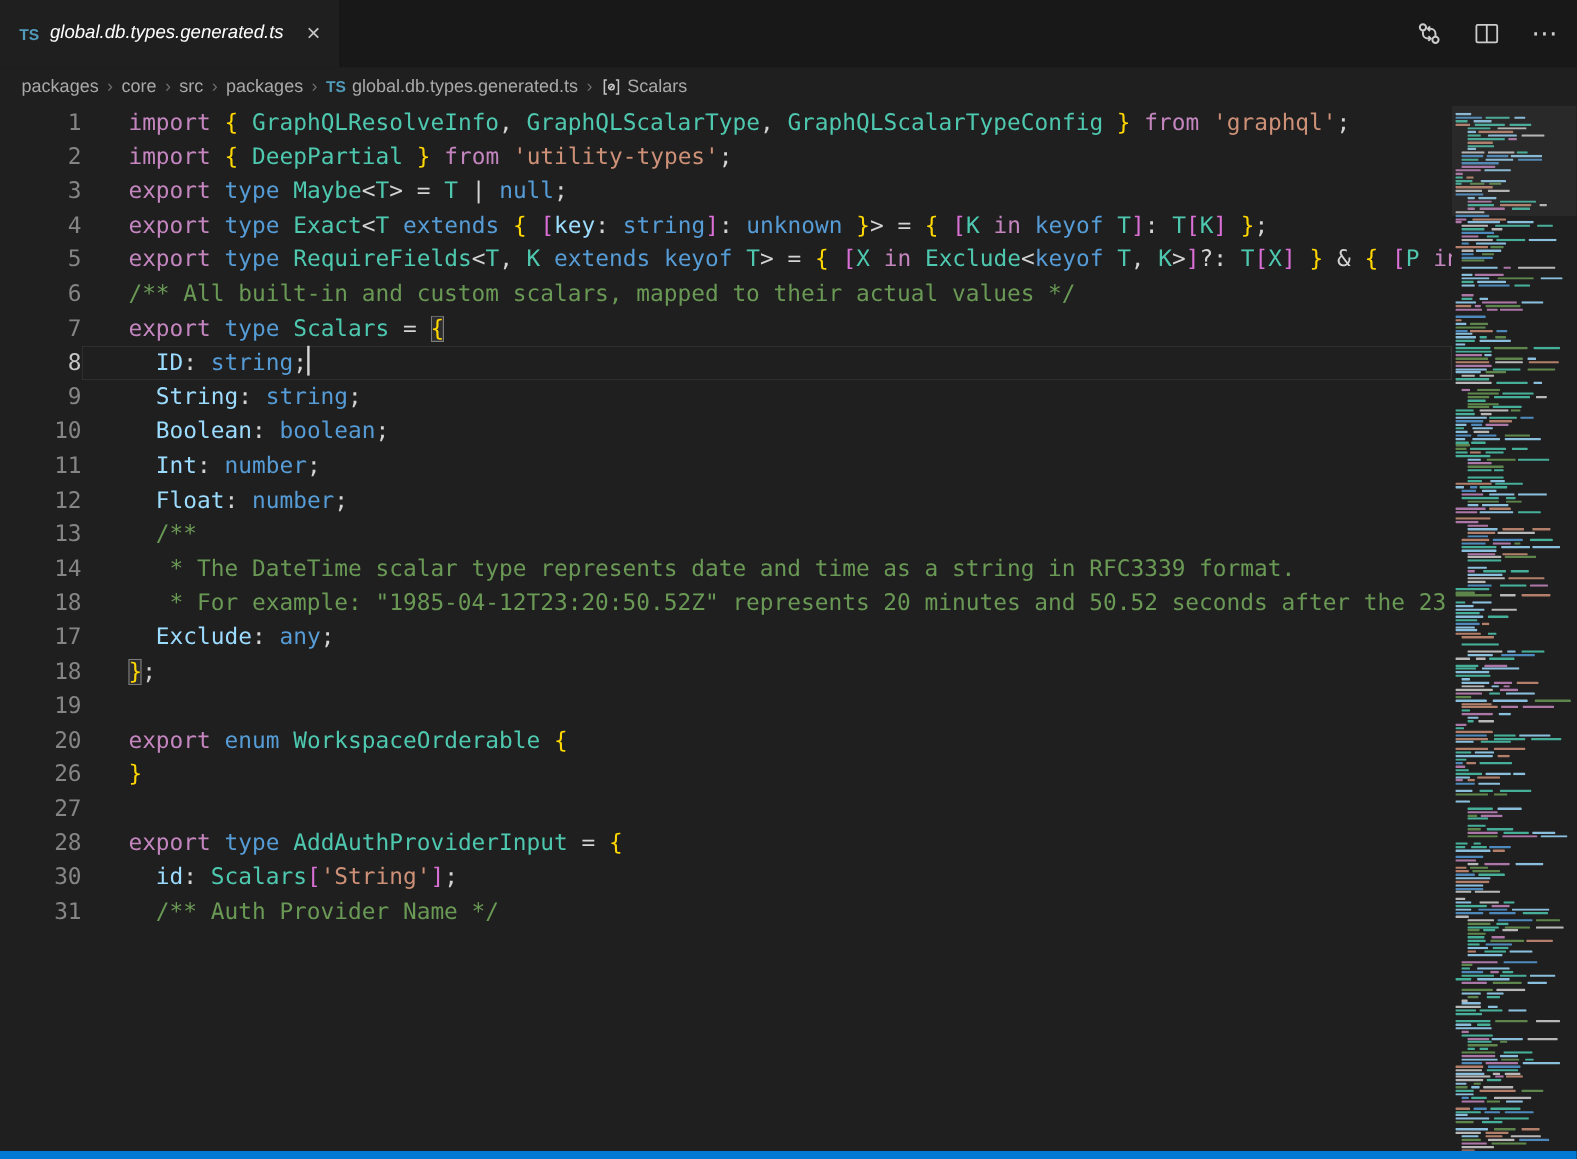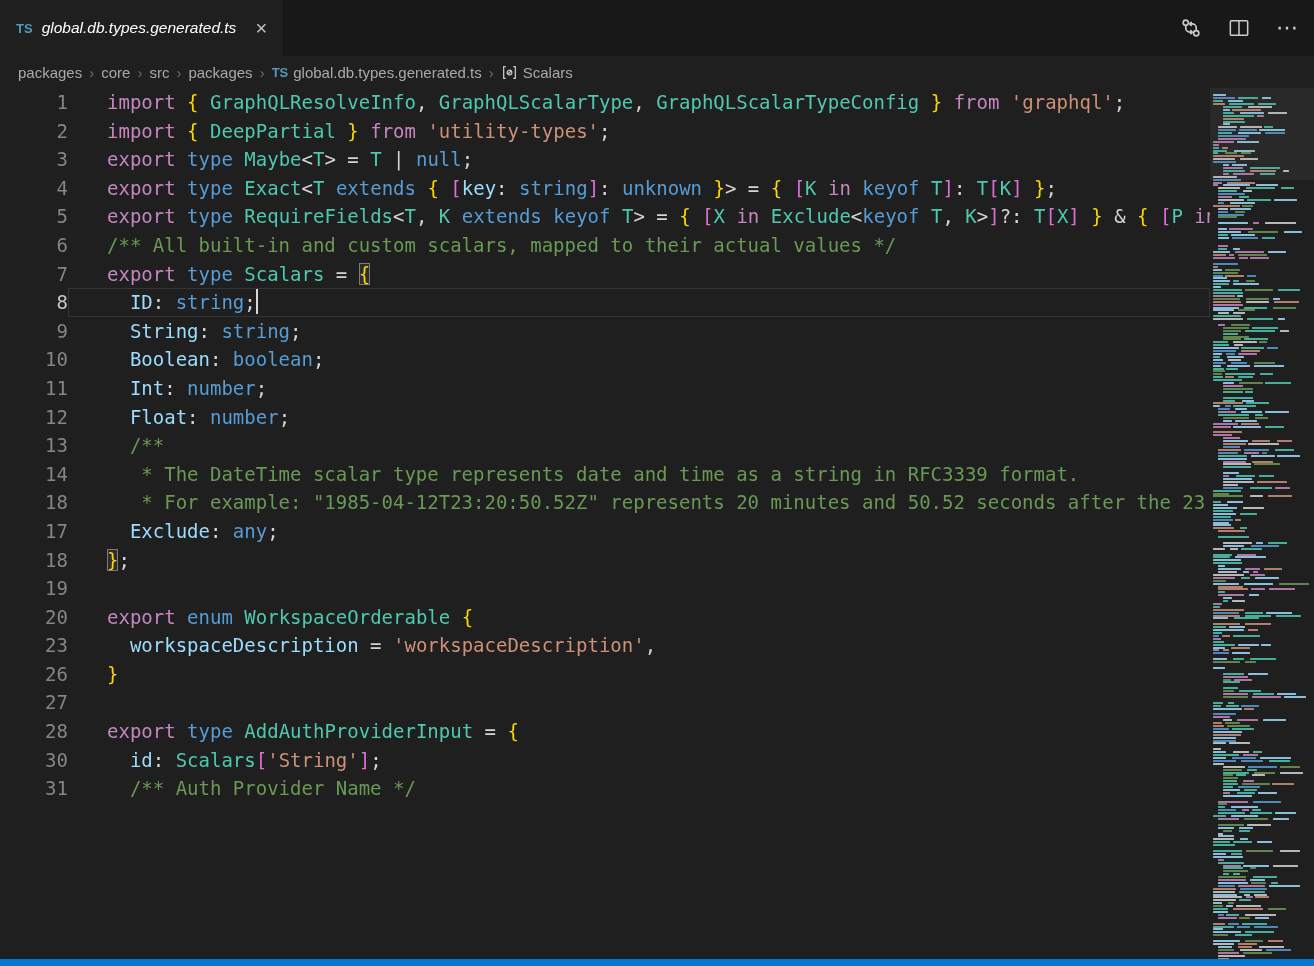--- a/index.html
+++ b/index.html
@@ -135,21 +135,20 @@
         <div class="code-line"><div class="gutter">10</div><div class="line-text"><span class="tok-p">  </span><span class="tok-pr">Boolean</span><span class="tok-p">: </span><span class="tok-st">boolean</span><span class="tok-p">;</span></div></div>
         <div class="code-line"><div class="gutter">11</div><div class="line-text"><span class="tok-p">  </span><span class="tok-pr">Int</span><span class="tok-p">: </span><span class="tok-st">number</span><span class="tok-p">;</span></div></div>
         <div class="code-line"><div class="gutter">12</div><div class="line-text"><span class="tok-p">  </span><span class="tok-pr">Float</span><span class="tok-p">: </span><span class="tok-st">number</span><span class="tok-p">;</span></div></div>
         <div class="code-line"><div class="gutter">13</div><div class="line-text"><span class="tok-c">  /**</span></div></div>
         <div class="code-line"><div class="gutter">14</div><div class="line-text"><span class="tok-c">   * The DateTime scalar type represents date and time as a string in RFC3339 format.</span></div></div>
         <div class="code-line"><div class="gutter">18</div><div class="line-text"><span class="tok-c">   * For example: "1985-04-12T23:20:50.52Z" represents 20 minutes and 50.52 seconds after the 23</span></div></div>
         <div class="code-line"><div class="gutter">17</div><div class="line-text"><span class="tok-p">  </span><span class="tok-pr">Exclude</span><span class="tok-p">: </span><span class="tok-st">any</span><span class="tok-p">;</span></div></div>
         <div class="code-line"><div class="gutter">18</div><div class="line-text"><span class="tok-b1m">}</span><span class="tok-p">;</span></div></div>
         <div class="code-line"><div class="gutter">19</div><div class="line-text"></div></div>
         <div class="code-line"><div class="gutter">20</div><div class="line-text"><span class="tok-kw">export</span><span class="tok-p"> </span><span class="tok-st">enum</span><span class="tok-p"> </span><span class="tok-ty">WorkspaceOrderable</span><span class="tok-p"> </span><span class="tok-b1">{</span></div></div>
-        <div class="code-line"><div class="gutter">23</div><div class="line-text"><span class="tok-p">  </span><span class="tok-pr">workspaceDescription</span><span class="tok-p"> = </span><span class="tok-s">'workspaceDescription'</span><span class="tok-p">,</span></div></div>
         <div class="code-line"><div class="gutter">26</div><div class="line-text"><span class="tok-b1">}</span></div></div>
         <div class="code-line"><div class="gutter">27</div><div class="line-text"></div></div>
         <div class="code-line"><div class="gutter">28</div><div class="line-text"><span class="tok-kw">export</span><span class="tok-p"> </span><span class="tok-st">type</span><span class="tok-p"> </span><span class="tok-ty">AddAuthProviderInput</span><span class="tok-p"> = </span><span class="tok-b1">{</span></div></div>
         <div class="code-line"><div class="gutter">30</div><div class="line-text"><span class="tok-p">  </span><span class="tok-pr">id</span><span class="tok-p">: </span><span class="tok-ty">Scalars</span><span class="tok-b2">[</span><span class="tok-s">'String'</span><span class="tok-b2">]</span><span class="tok-p">;</span></div></div>
         <div class="code-line"><div class="gutter">31</div><div class="line-text"><span class="tok-c">  /** Auth Provider Name */</span></div></div>
       </div>
     <div class="minimap">
       <div class="mm-rows">
           <div class="mm-row"></div>
           <div class="mm-row">

